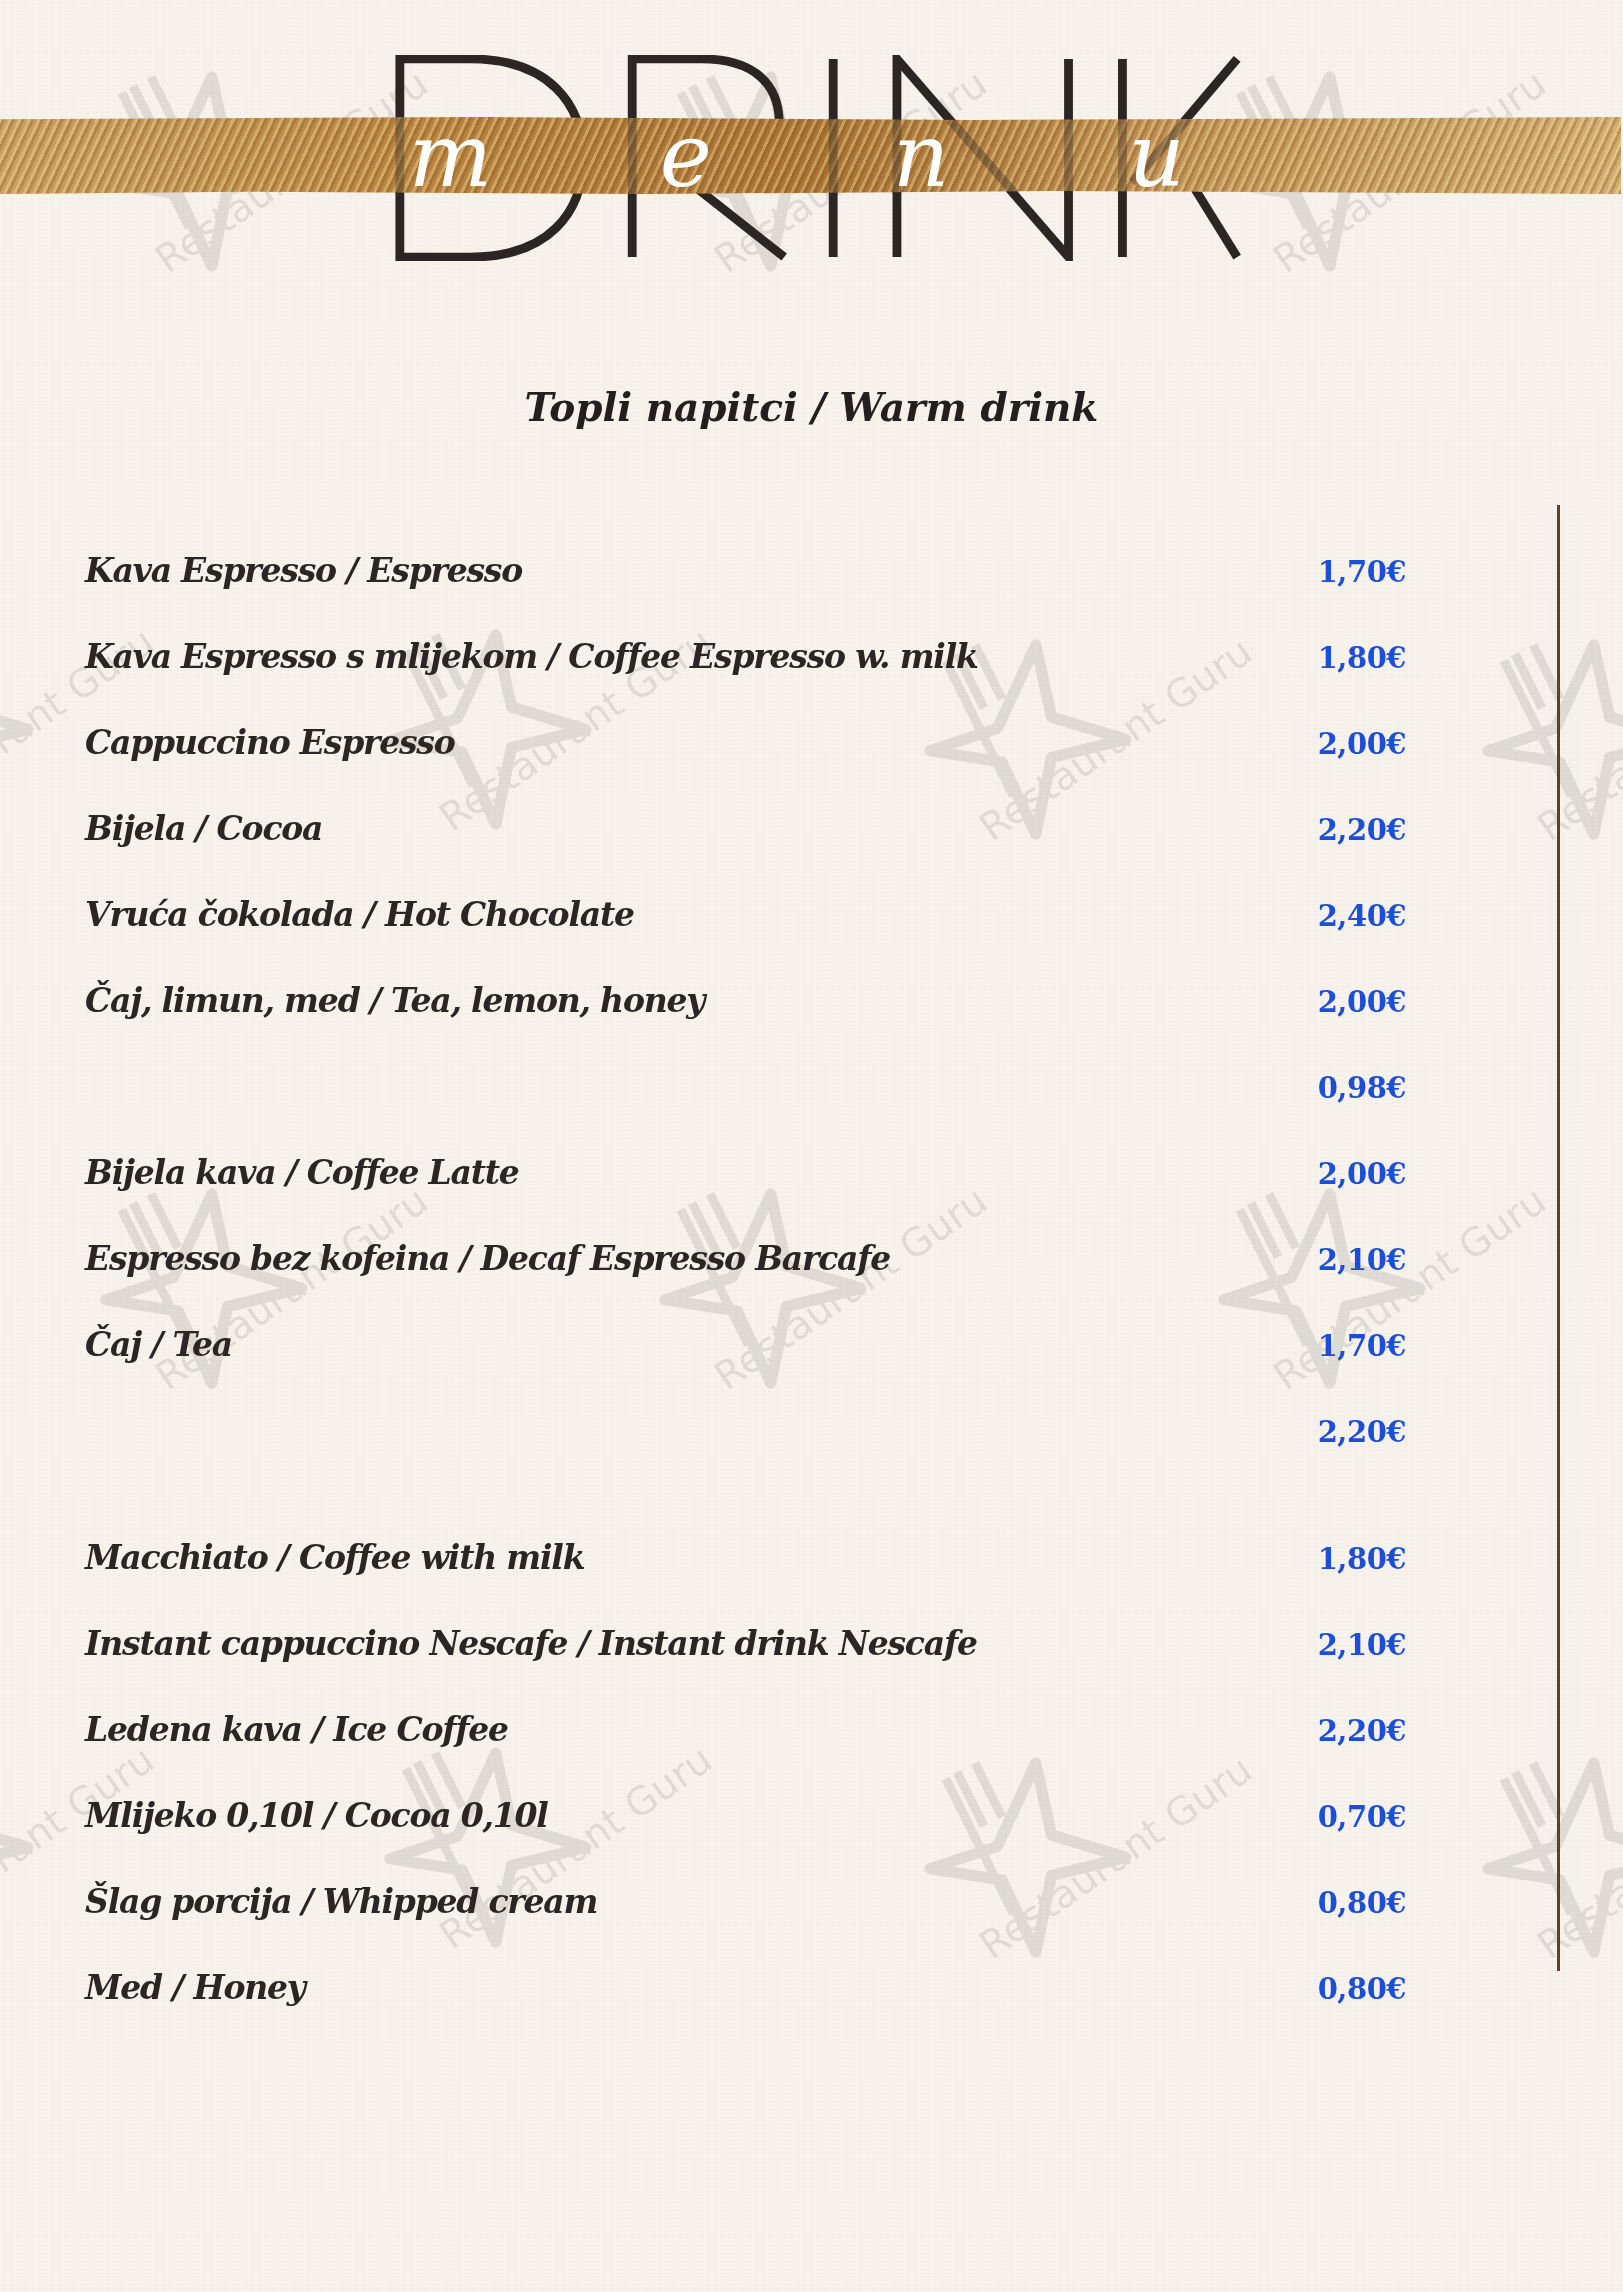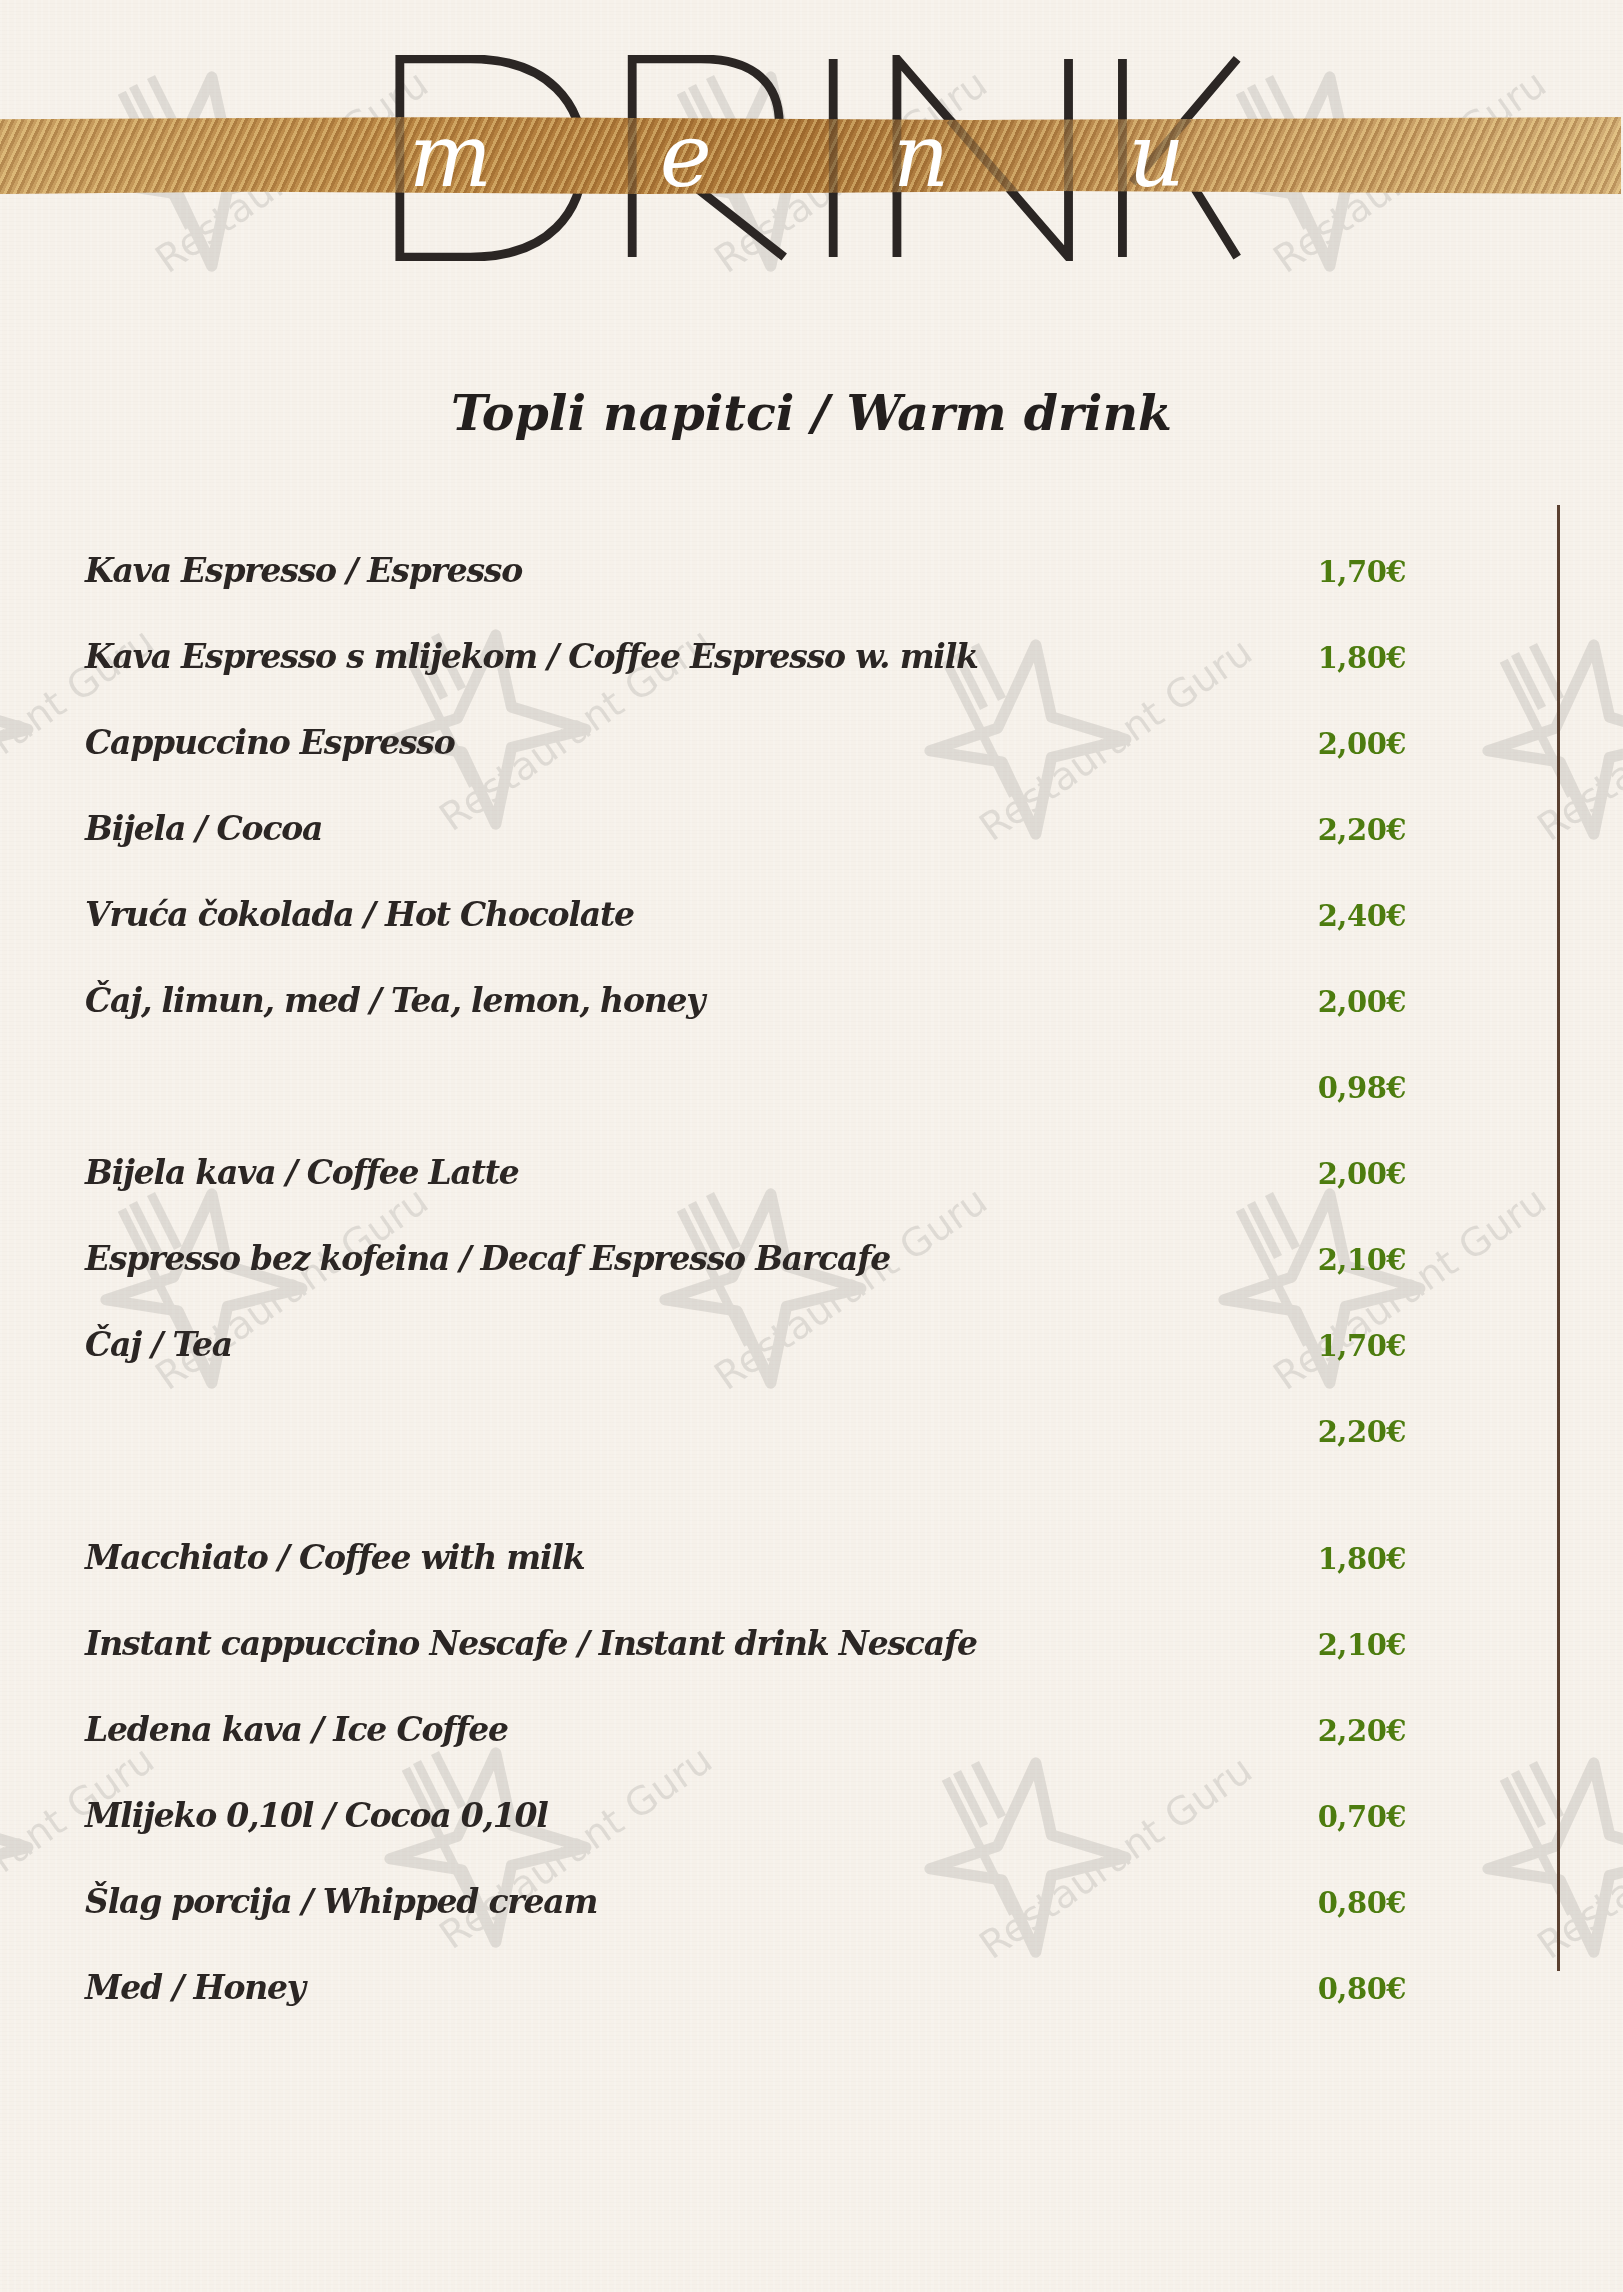--- a/index.html
+++ b/index.html
@@ -35,42 +35,42 @@
     position: absolute; left: 382px; top: 106px; width: 843px; height: 98px;
     display: flex; justify-content: space-between; align-items: center;
     font-family: "DejaVu Serif", serif; font-style: italic; font-size: 88px;
     color: #ffffff; letter-spacing: 0;
   }
   .menu-script span { display: inline-block; width: 137px; text-align: center; }
 
   .section-heading {
     position: absolute; left: 0; top: 384px; width: 1623px; text-align: center;
     font-family: "DejaVu Serif", serif; font-weight: bold; font-style: italic;
-    font-size: 49px; color: #231f1e;
+    font-size: 39px; color: #231f1e;
   }
 
   .divider-line {
     position: absolute; left: 1557px; top: 505px; width: 2.9px; height: 1466px;
     background: #5a4030;
   }
 
   .menu-list { position: absolute; left: 73px; top: 541px; width: 1333px; }
   .menu-row {
     position: relative; height: 86px; display: flex; align-items: flex-start; margin-left: 12px;
   }
   .menu-row.two-line { height: 127px; }
   .item-name {
     width: 1137px; font-family: "DejaVu Serif", serif; font-style: italic;
     font-weight: bold; font-size: 33px; line-height: 43px; color: #2b2624;
     letter-spacing: -1.2px; padding-top: 7.8px;
   }
   .item-price {
     position: absolute; right: 0; top: 13.7px; width: 196px; text-align: right;
     font-family: "DejaVu Serif", serif; font-weight: bold; font-size: 29px;
-    color: #4d7c0f; letter-spacing: -0.5px;
+    color: #1d4ed8; letter-spacing: -0.5px;
   }
 </style>
 </head>
 <body>
 
 <div class="watermark-layer">
   <div class="wm" style="left:88px;top:59px">
     <svg viewBox="0 0 100 100">
         <path d="M55 8 L62 40 L95 50 L62 58 L55 92 L40 60 L8 55 L38 45 Z" fill="none" stroke="#000" stroke-width="5" stroke-linejoin="round"></path>
         <path d="M15 15 L45 75 M20 12 L32 36 M28 8 L40 32" stroke="#000" stroke-width="4" fill="none"></path>

